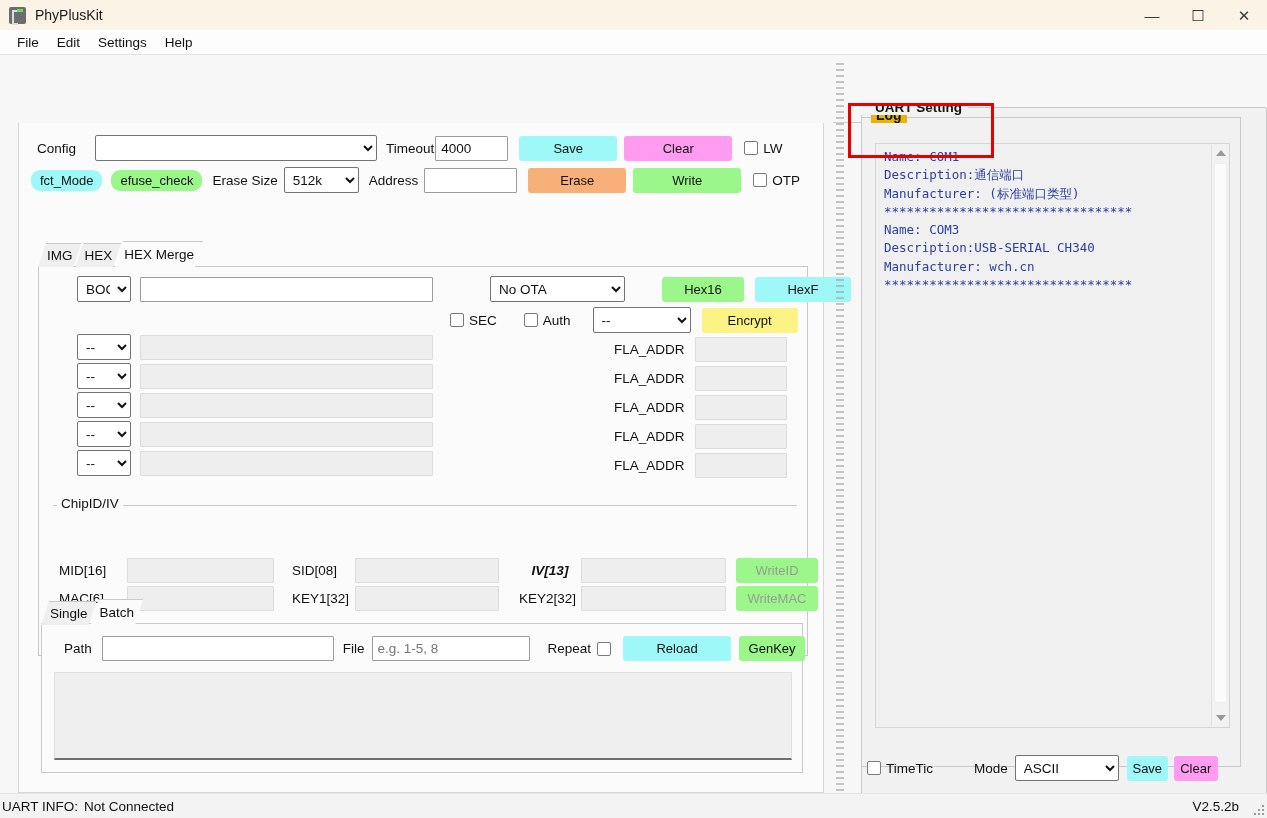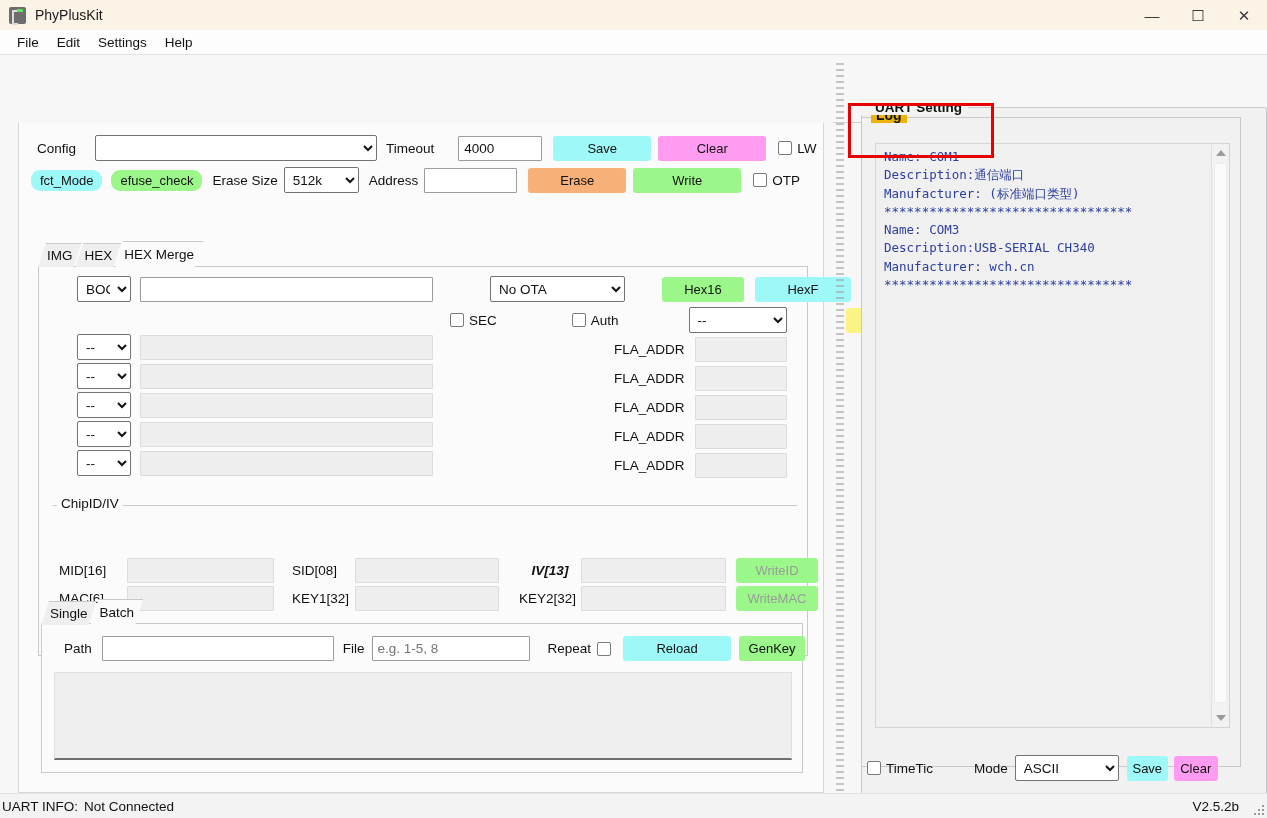--- a/index.html
+++ b/index.html
@@ -243,21 +243,21 @@
   <div id="tab-underline"></div>
 
   <div id="left-pane">
 
     <div id="flash-panel">
 
       <div class="row" style="position:absolute; left:18px; top:12px;">
         <span class="lbl" style="width:58px;">Config</span>
         <select class="combo" style="width:282px;"><option></option></select>
         <span class="lbl" style="margin-left:9px;">Timeout</span>
-        <input class="txt" style="width: 84px; margin-left: 24px;" value="4000">
+        <input class="txt" style="width: 73px; margin-left: 1px;" value="4000">
         <button class="pill cyan" style="width:98px; margin-left:11px;">Save</button>
         <button class="pill magenta" style="width:108px; margin-left:7px;">Clear</button>
         <span class="cb" style="margin-left:12px;">
           <span class="box"></span>
           <span class="cbl">LW</span>
         </span>
       </div>
 
       <div class="row" style="position:absolute; left:12px; top:44px;">
         <button class="tagbtn cyan">fct_Mode</button>
@@ -307,21 +307,21 @@
         <div class="row" style="position:absolute; left:38px; top:183px;">
           <select class="combo" style="width:54px;"><option>--</option></select>
           <div class="fakeinput disabled" style="width:293px; margin-left:9px;"></div>
         </div>
 
         <div class="row" style="position:absolute; left:411px; top:9px;padding-left:40px;">
           <select class="combo" style="width:135px;"><option>No OTA</option></select>
           <button class="pill green" style="width:82px; margin-left:37px;">Hex16</button>
           <button class="pill cyan" style="width:96px; margin-left:11px;">HexF</button>
         </div>
-        <div class="row" style="position:absolute; left:411px; top:40px;gap:48px;">
+        <div class="row" style="position:absolute; left:411px; top:40px;">
           <span class="cb">
             <span class="box"></span>
             <span class="cbl">SEC</span>
           </span>
           <span class="cb" style="margin-left:27px;">
             <span class="box"></span>
             <span class="cbl">Auth</span>
           </span>
           <select class="combo" style="width:98px; margin-left:22px;"><option>--</option></select>
           <button class="pill yellow" style="width:96px; margin-left:11px;">Encrypt</button>

